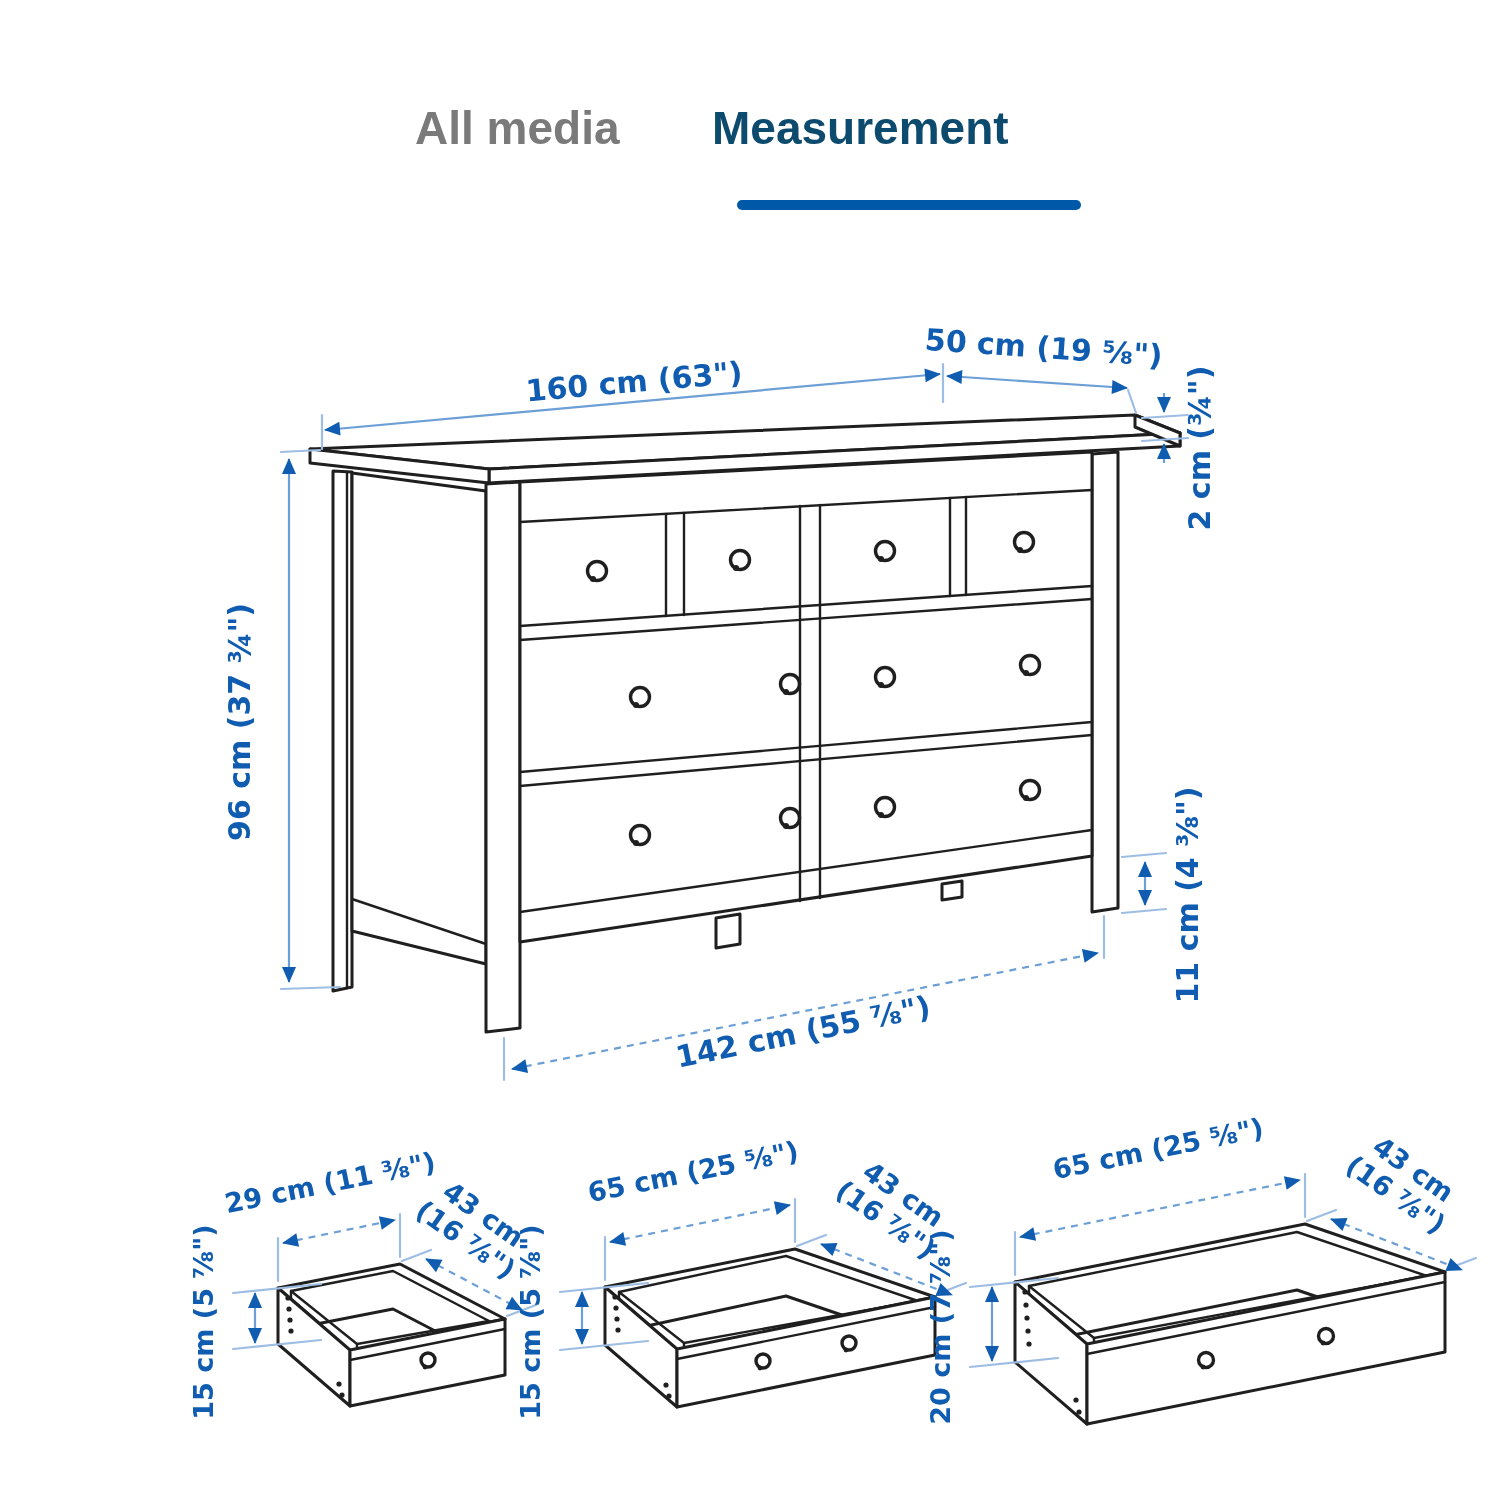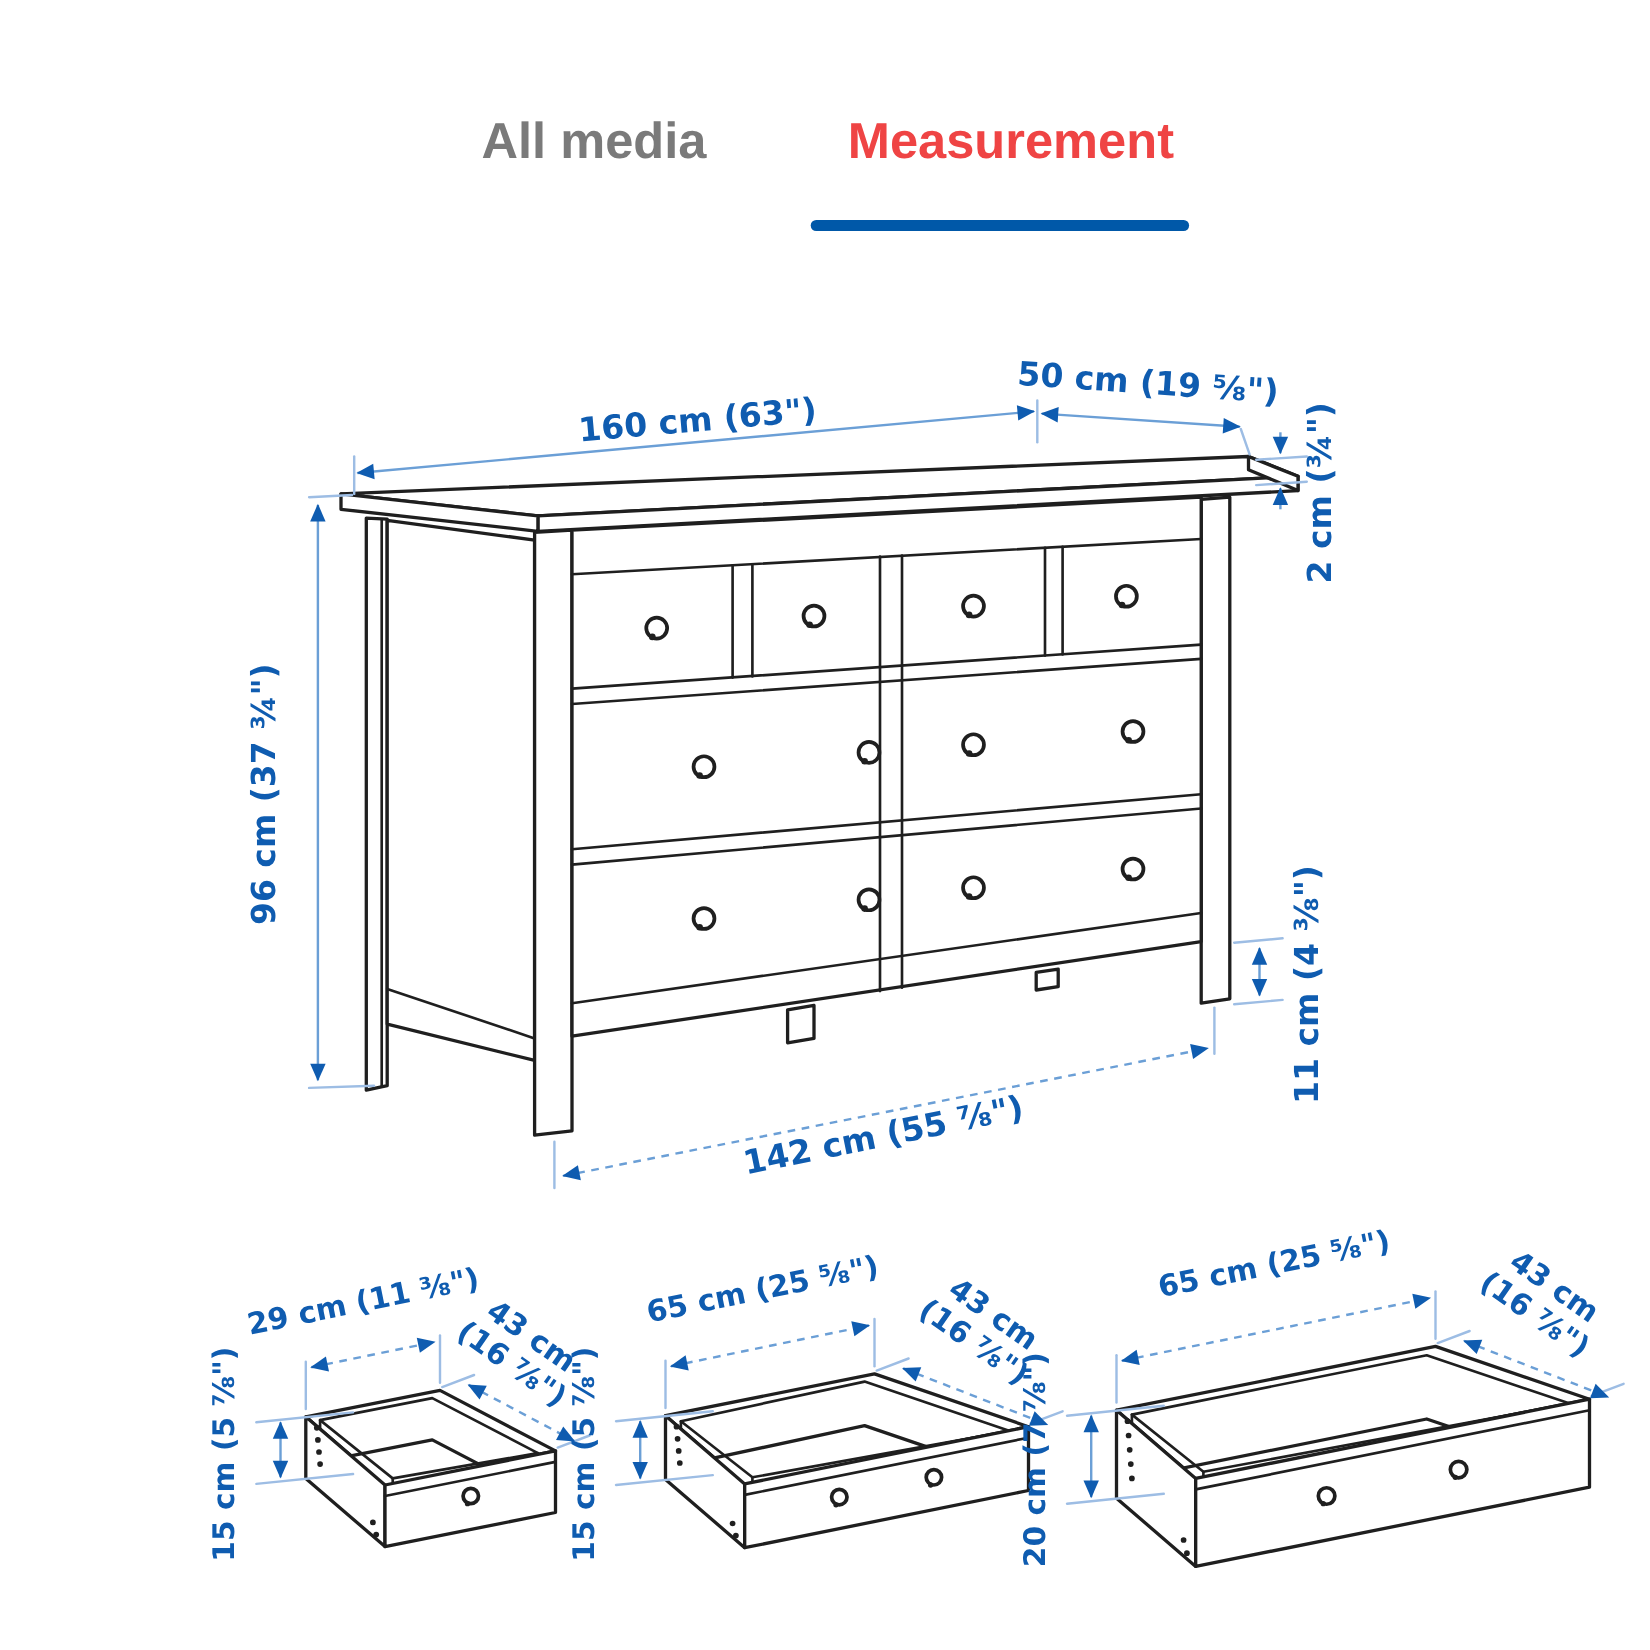--- a/index.html
+++ b/index.html
@@ -1,23 +1,23 @@
 <!DOCTYPE html>
 <html><head>
 <meta charset="utf-8">
 <style>
   html,body{margin:0;padding:0;}
   body{
     width:1500px;height:1500px;position:relative;background:#ffffff;
     font-family:"Liberation Sans","DejaVu Sans",sans-serif;overflow:hidden;
   }
   .tabbar{position:absolute;left:0;top:0;width:1500px;height:230px;}
-  .tab{position:absolute;top:105px;font-size:46px;font-weight:700;text-align:center;cursor:pointer;line-height:1;}
+  .tab{position:absolute;top:105px;font-size:46px;font-weight:700;cursor:pointer;line-height:1;}
   .tab-inactive{left:415px;width:250px;color:#7a7a7a;}
-  .tab-active{left:744px;width:350px;color:#ef4444;}
+  .tab-active{left:712px;width:350px;color:#0c4a6e;}
   .tab-underline{position:absolute;left:737px;top:200px;width:344px;height:10px;border-radius:5px;background:#0058a8;}
   svg{position:absolute;left:0;top:0;}
   .ln   {stroke:#1f1f1f;fill:#ffffff;stroke-width:3;stroke-linejoin:round;stroke-linecap:round;}
   .lni  {stroke:#1f1f1f;fill:none;stroke-width:2.4;stroke-linejoin:round;stroke-linecap:round;}
   .knob {stroke:#1f1f1f;fill:#ffffff;stroke-width:3.4;}
   .kdot {fill:#1f1f1f;stroke:none;}
   .tick {stroke:#9dbde4;stroke-width:2.2;fill:none;stroke-linecap:round;}
   .dline{stroke:#6b9fd6;stroke-width:2.2;fill:none;}
   .ddash{stroke:#6b9fd6;stroke-width:2.2;fill:none;stroke-dasharray:7 6;}
   .dim  {fill:#0f5cb0;font:700 30px "DejaVu Sans",sans-serif;text-anchor:middle;}

